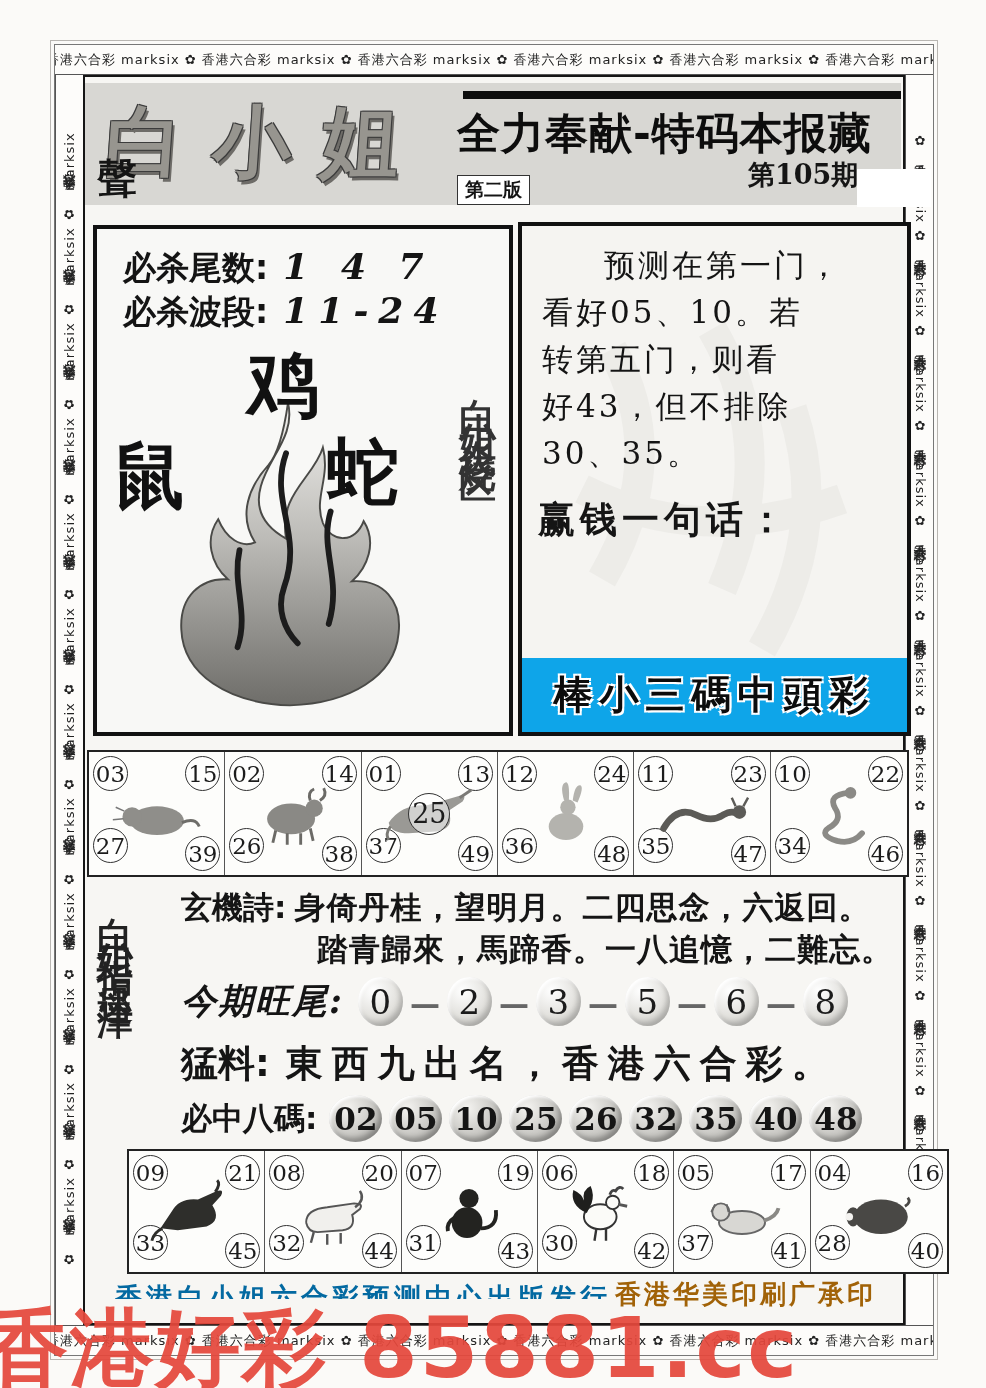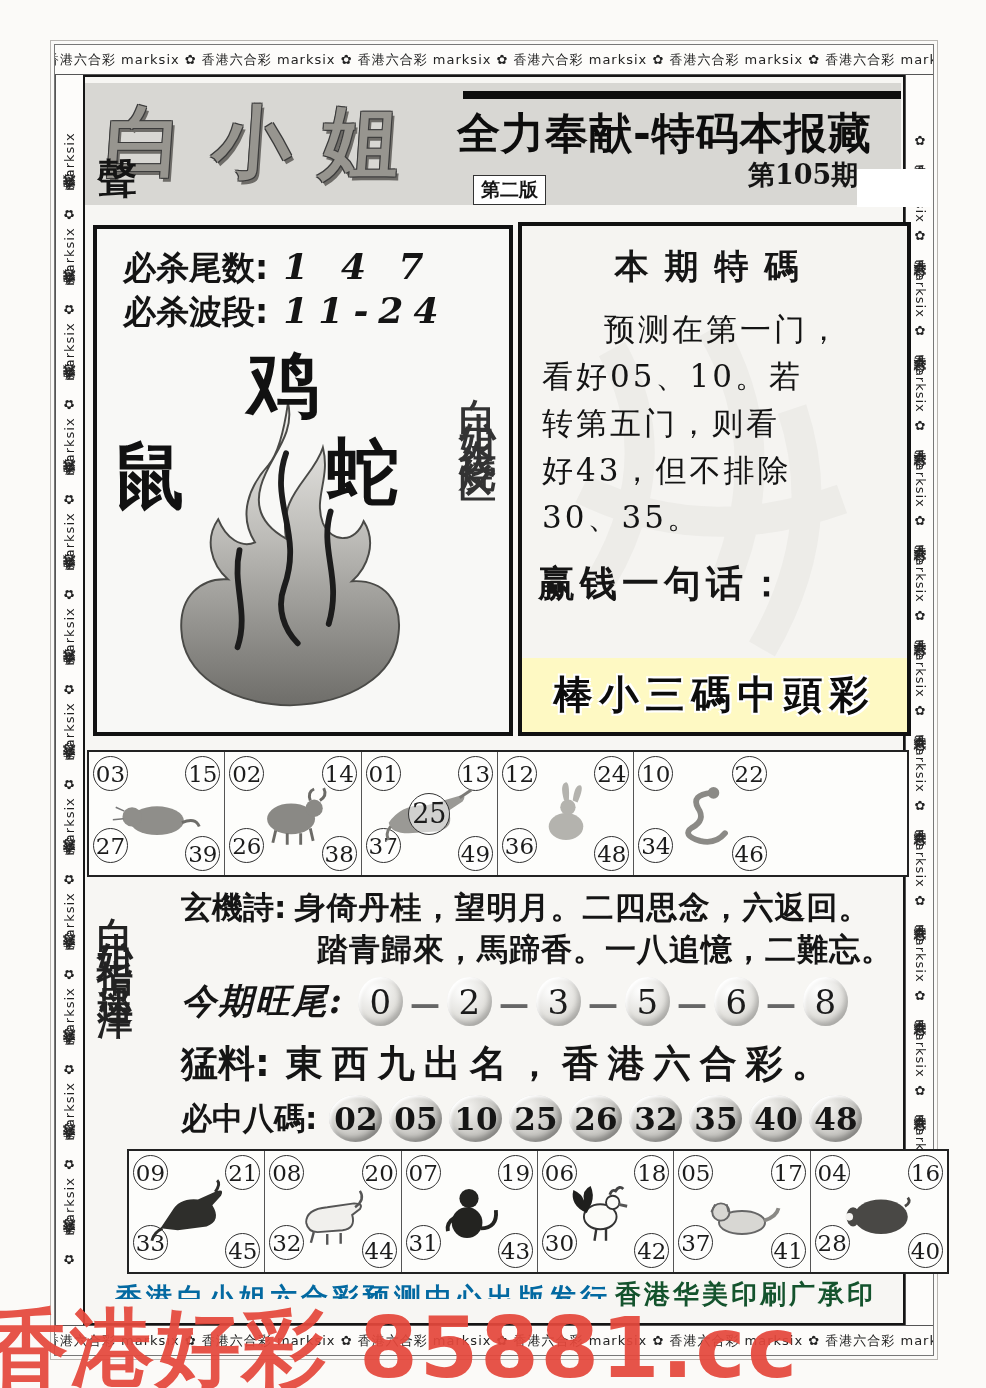--- a/index.html
+++ b/index.html
@@ -20,21 +20,21 @@
          border:2px solid #151515;background:#f7f6f3;}
   
   .masthead{position:absolute;left:0;top:6px;right:2px;height:122px;background:#d8d7d3;}
   .topbar{position:absolute;left:378px;right:0;top:8px;height:8px;background:#0d0d0d;}
   .bxj{position:absolute;left:20px;top:8px;font:bold 78px "DejaVu Serif",serif;
        color:#97958f;letter-spacing:30px;transform:skewX(-4deg);white-space:nowrap;
        text-shadow:1px 1px 0 #3c3c3c,-1px -1px 0 #3c3c3c,1px -1px 0 #3c3c3c,-1px 1px 0 #3c3c3c,3px 4px 0 #6e6c68;}
   .maintitle{position:absolute;left:372px;top:22px;font:bold 43px "DejaVu Sans",sans-serif;
              color:#0d0d0d;white-space:nowrap;letter-spacing:1px;}
   .issue{position:absolute;left:663px;top:74px;font:bold 27px "DejaVu Serif",serif;}
-  .edition{position:absolute;left:388px;top:92px;font:bold 19px "DejaVu Serif",serif;
+  .edition{position:absolute;left:372px;top:92px;font:bold 19px "DejaVu Serif",serif;
            background:#fff;border:1px solid #333;padding:1px 7px;}
   .sidechar{position:absolute;left:12px;top:68px;font:bold 40px "DejaVu Serif",serif;}
   .whitebox{position:absolute;left:772px;top:86px;width:74px;height:38px;background:#fff;}
   
   .lbox{position:absolute;left:8px;top:148px;width:412px;height:503px;
         border:4px solid #111;background:#f8f8f6;}
   .kline{position:absolute;left:26px;white-space:nowrap;}
   .klabel{font:bold 33px "DejaVu Sans",sans-serif;color:#141414;margin-top:43px;}
   .kval{font:italic bold 36px "DejaVu Serif",serif;letter-spacing:10px;margin-left:10px;}
   .zchar{position:absolute;font:bold 72px "DejaVu Serif",serif;color:#111;}
@@ -45,21 +45,21 @@
   .rbox{position:absolute;left:433px;top:145px;width:385px;height:506px;
         border:4px solid #111;background:#f5f4f1;overflow:hidden;}
   .rwm{position:absolute;left:0;top:60px;width:100%;height:100%;opacity:.55;}
   .rtitle{position:relative;text-align:center;margin-top:18px;
           font:bold 34px "DejaVu Serif",serif;letter-spacing:16px;}
   .rpara{position:relative;margin:16px 12px 0 20px;font:31px/47px "DejaVu Serif",serif;
          color:#141414;letter-spacing:3px;}
   .rpara .indent{text-indent:2em;}
   .winlabel{position:relative;margin:18px 0 0 16px;font:bold 37px "DejaVu Sans",sans-serif;
             letter-spacing:5px;}
-  .winband{position:absolute;left:0;right:0;bottom:0;height:74px;background:#fef9c3;
+  .winband{position:absolute;left:0;right:0;bottom:0;height:74px;background:#0ea5e9;
            display:flex;align-items:center;justify-content:center;}
   .winphrase{font:bold 39px "DejaVu Serif",serif;letter-spacing:7px;color:#0c0c0c;
              text-shadow:2px 2px 0 #fff,-2px -2px 0 #fff,2px -2px 0 #fff,-2px 2px 0 #fff;}
   
   .zrow{position:absolute;left:2px;width:818px;border:2px solid #222;background:#fdfdfb;
         display:grid;grid-template-columns:repeat(6,1fr);}
   .zrow1{top:673px;height:123px;}
   .zrow2{top:1072px;height:121px;margin-left:40px;}
   .zcell{position:relative;border-right:1.5px solid #555;}
   .zcell:last-child{border-right:none;}
@@ -90,21 +90,21 @@
   .eight{position:absolute;left:96px;top:1018px;display:flex;align-items:center;}
   .eightlabel{font:bold 31px "DejaVu Sans",sans-serif;margin-right:12px;}
   .gball{display:inline-flex;width:53px;height:47px;border-radius:50%;margin-right:7px;
          background:radial-gradient(circle at 35% 28%,#f4f3f0,#c9c8c4 55%,#9c9b97);
          box-shadow:inset -3px -4px 5px rgba(0,0,0,.25),inset 2px 2px 3px #fff;
          align-items:center;justify-content:center;font:bold 31px "DejaVu Serif",serif;color:#151515;}
   
   .pub{position:absolute;left:30px;top:1205px;height:17px;overflow:hidden;}
   .pub span{display:block;font:bold 27px/32px "DejaVu Serif",serif;letter-spacing:4px;color:#0369a1;}
   .printer{position:absolute;left:530px;top:1200px;font:bold 26px "DejaVu Serif",serif;
-           letter-spacing:3px;color:#14532d;}
+           letter-spacing:3px;color:#a16207;}
   
   .redwm{position:absolute;left:-16px;top:1292px;z-index:30;white-space:nowrap;
          font:bold 84px "DejaVu Sans",sans-serif;letter-spacing:2px;opacity:.93;}
 </style>
 </head>
 <body>
 
 <div class="page">
   <div class="outer">
     <div class="strip strip-top">✿ 香港六合彩 marksix  ✿ 香港六合彩 marksix  ✿ 香港六合彩 marksix  ✿ 香港六合彩 marksix  ✿ 香港六合彩 marksix  ✿ 香港六合彩 marksix  ✿ 香港六合彩 marksix  ✿ 香港六合彩 marksix  ✿ 香港六合彩 marksix  ✿ 香港六合彩 marksix  ✿ 香港六合彩 marksix  ✿ 香港六合彩 marksix  </div>
@@ -153,21 +153,20 @@
         <div class="zchar" style="left:150px;top:108px;">鸡</div>
         <div class="zchar" style="left:16px;top:200px;">鼠</div>
         <div class="zchar" style="left:230px;top:196px;">蛇</div>
         <div class="lvert">白小姐炎烧区</div>
       </div>
 
       <div class="rbox">
         <svg class="rwm" viewBox="0 0 385 500">
           <path d="M90,60 q60,110 -10,230 M190,40 q70,120 10,260 M60,200 q120,60 260,10 M270,120 q40,120 -30,240" stroke="#e7e6e2" stroke-width="30" fill="none"></path>
         </svg>
-        <div class="rtitle">本期特碼</div>
         <div class="rpara">
           <div class="indent">预测在第一门，</div>
           <div>看好05、10。若</div>
           <div>转第五门，则看</div>
           <div>好43，但不排除</div>
           <div>30、35。</div>
         </div>
         <div class="winlabel">赢钱一句话：</div>
         <div class="winband">
           <span class="winphrase">棒小三碼中頭彩</span>
@@ -216,20 +215,31 @@
             <span class="cnum tr">24</span>
             <span class="cnum bl">36</span>
             <span class="cnum br">48</span>
             <svg viewBox="0 0 100 70">
               <ellipse cx="50" cy="48" rx="18" ry="14" fill="#b4b3ae"></ellipse>
               <circle cx="52" cy="28" r="8" fill="#b4b3ae"></circle>
               <path d="M48,21 q-5,-17 2,-19 q4,0 3,19 M57,21 q2,-17 8,-16 q4,2 -3,18" fill="#b4b3ae"></path>
             </svg>
           </div>
           <div class="zcell">
+            <span class="cnum tl">11</span>
+            <span class="cnum tr">23</span>
+            <span class="cnum bl">35</span>
+            <span class="cnum br">47</span>
+            <svg viewBox="0 0 100 70">
+              <path d="M10,50 q14,-24 34,-14 q16,8 28,0 q10,-6 17,0" stroke="#5c5b57" stroke-width="7" fill="none" stroke-linecap="round"></path>
+              <circle cx="89" cy="33" r="7" fill="#5c5b57"></circle>
+              <path d="M85,27 l-4,-9 M93,27 l5,-9" stroke="#5c5b57" stroke-width="2.5"></path>
+            </svg>
+          </div>
+          <div class="zcell">
             <span class="cnum tl">10</span>
             <span class="cnum tr">22</span>
             <span class="cnum bl">34</span>
             <span class="cnum br">46</span>
             <svg viewBox="0 0 100 70">
               <path d="M60,13 q-22,2 -14,16 q8,12 -6,20 q-12,8 8,14 q16,4 26,-8" stroke="#8b8a86" stroke-width="6" fill="none" stroke-linecap="round"></path>
               <circle cx="62" cy="13" r="6" fill="#8b8a86"></circle>
             </svg>
           </div>
         </div>

